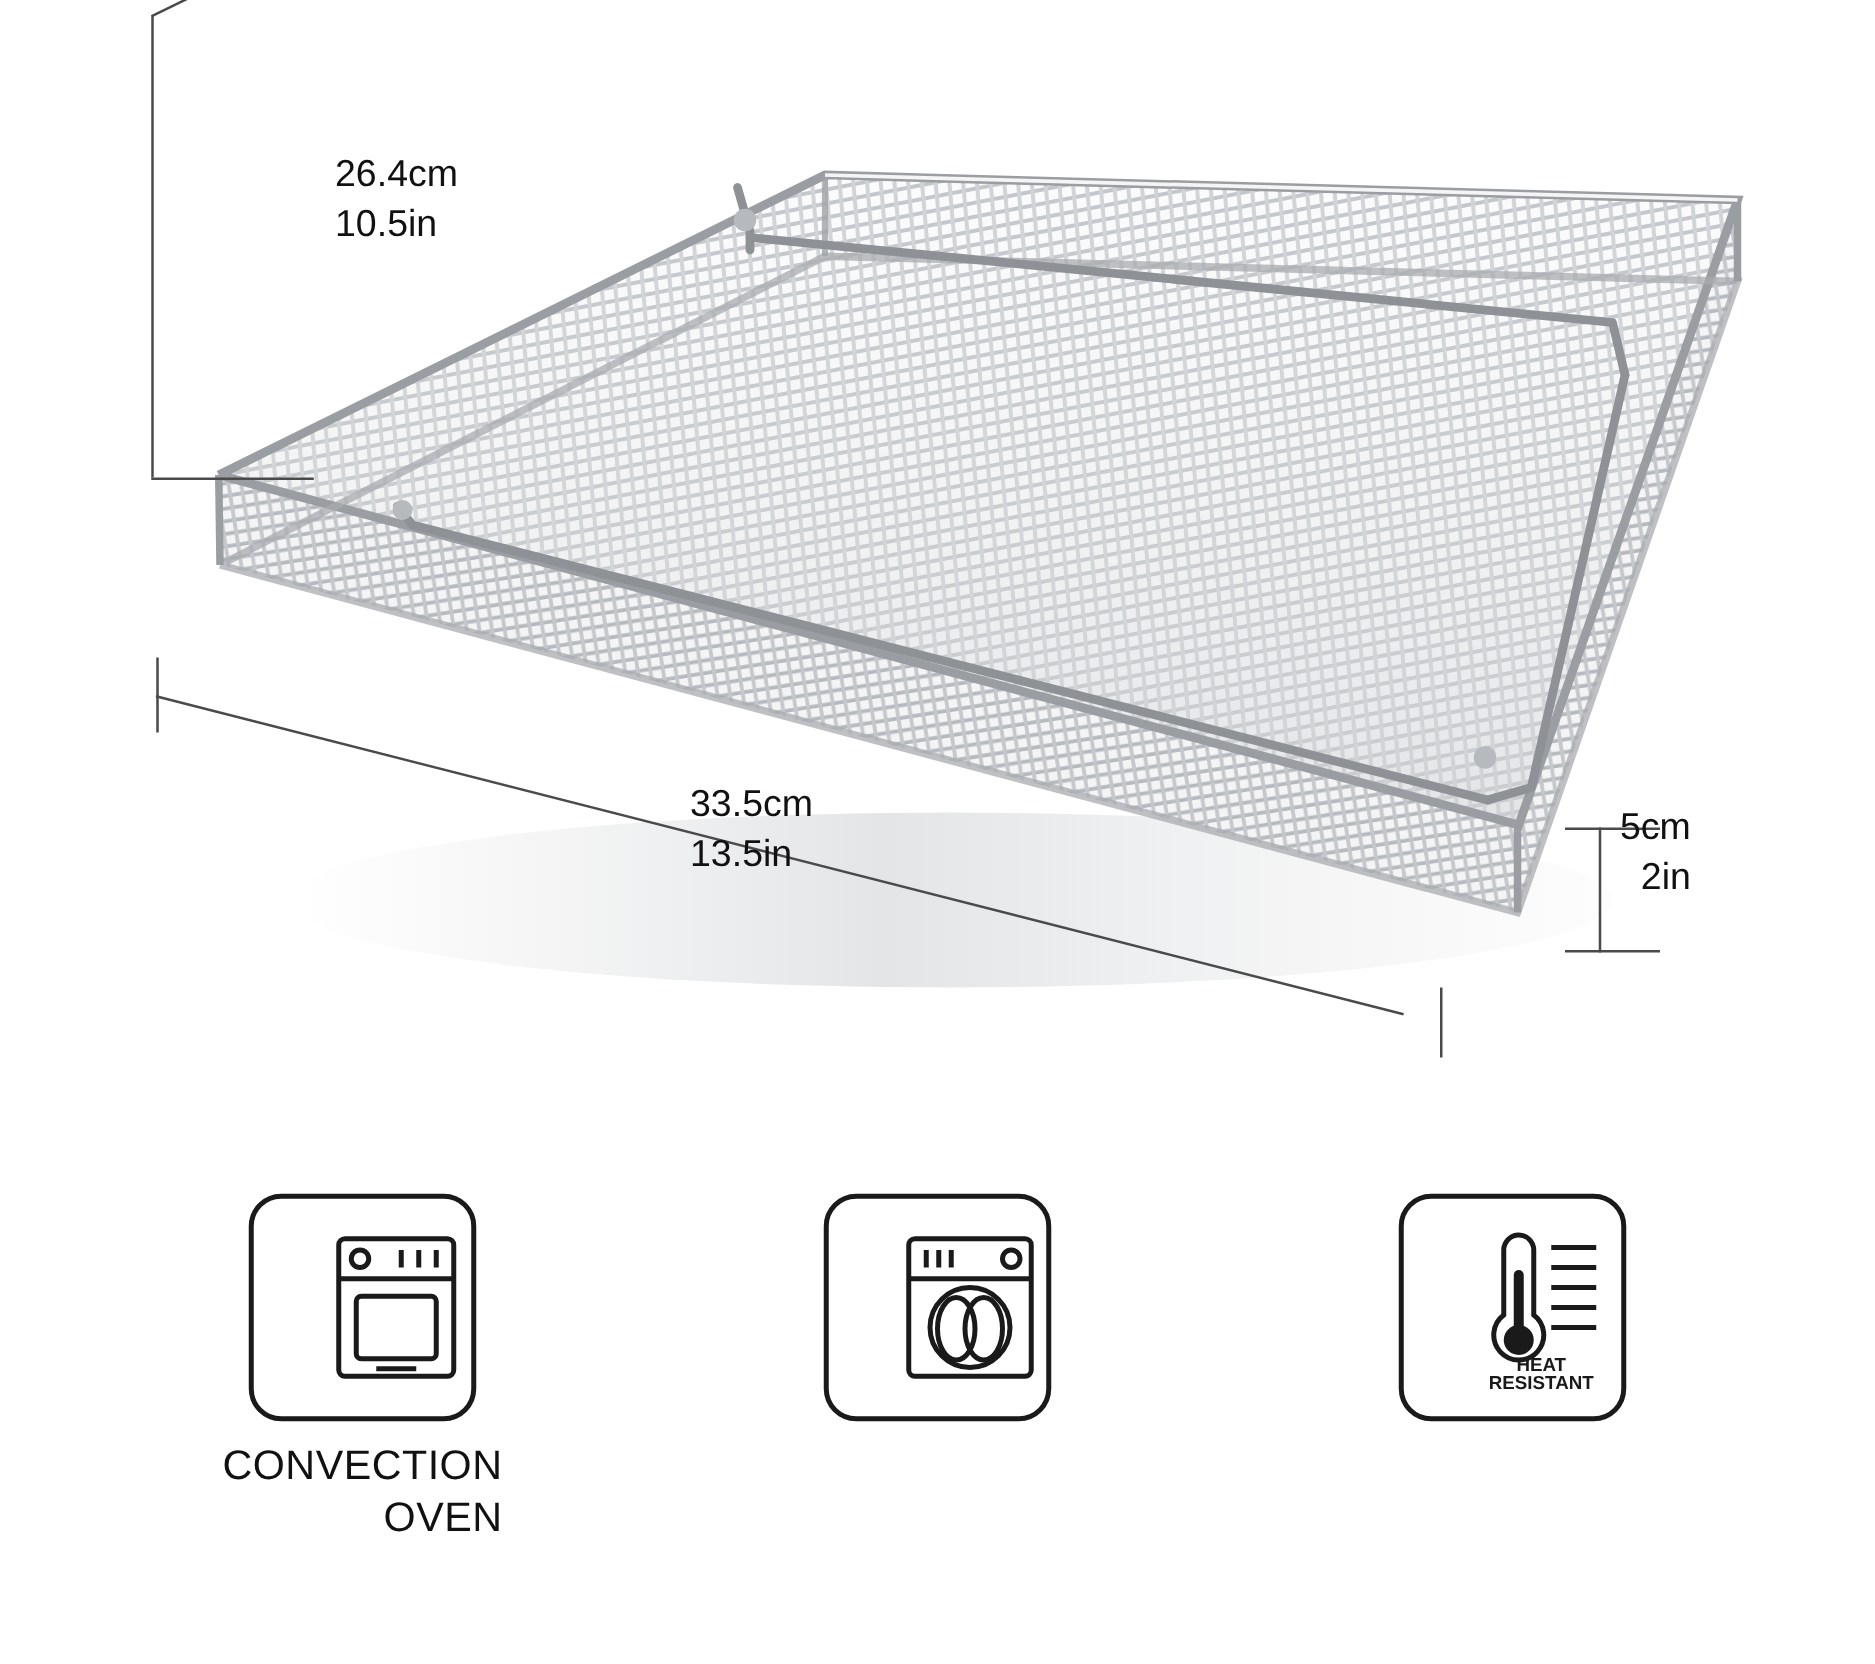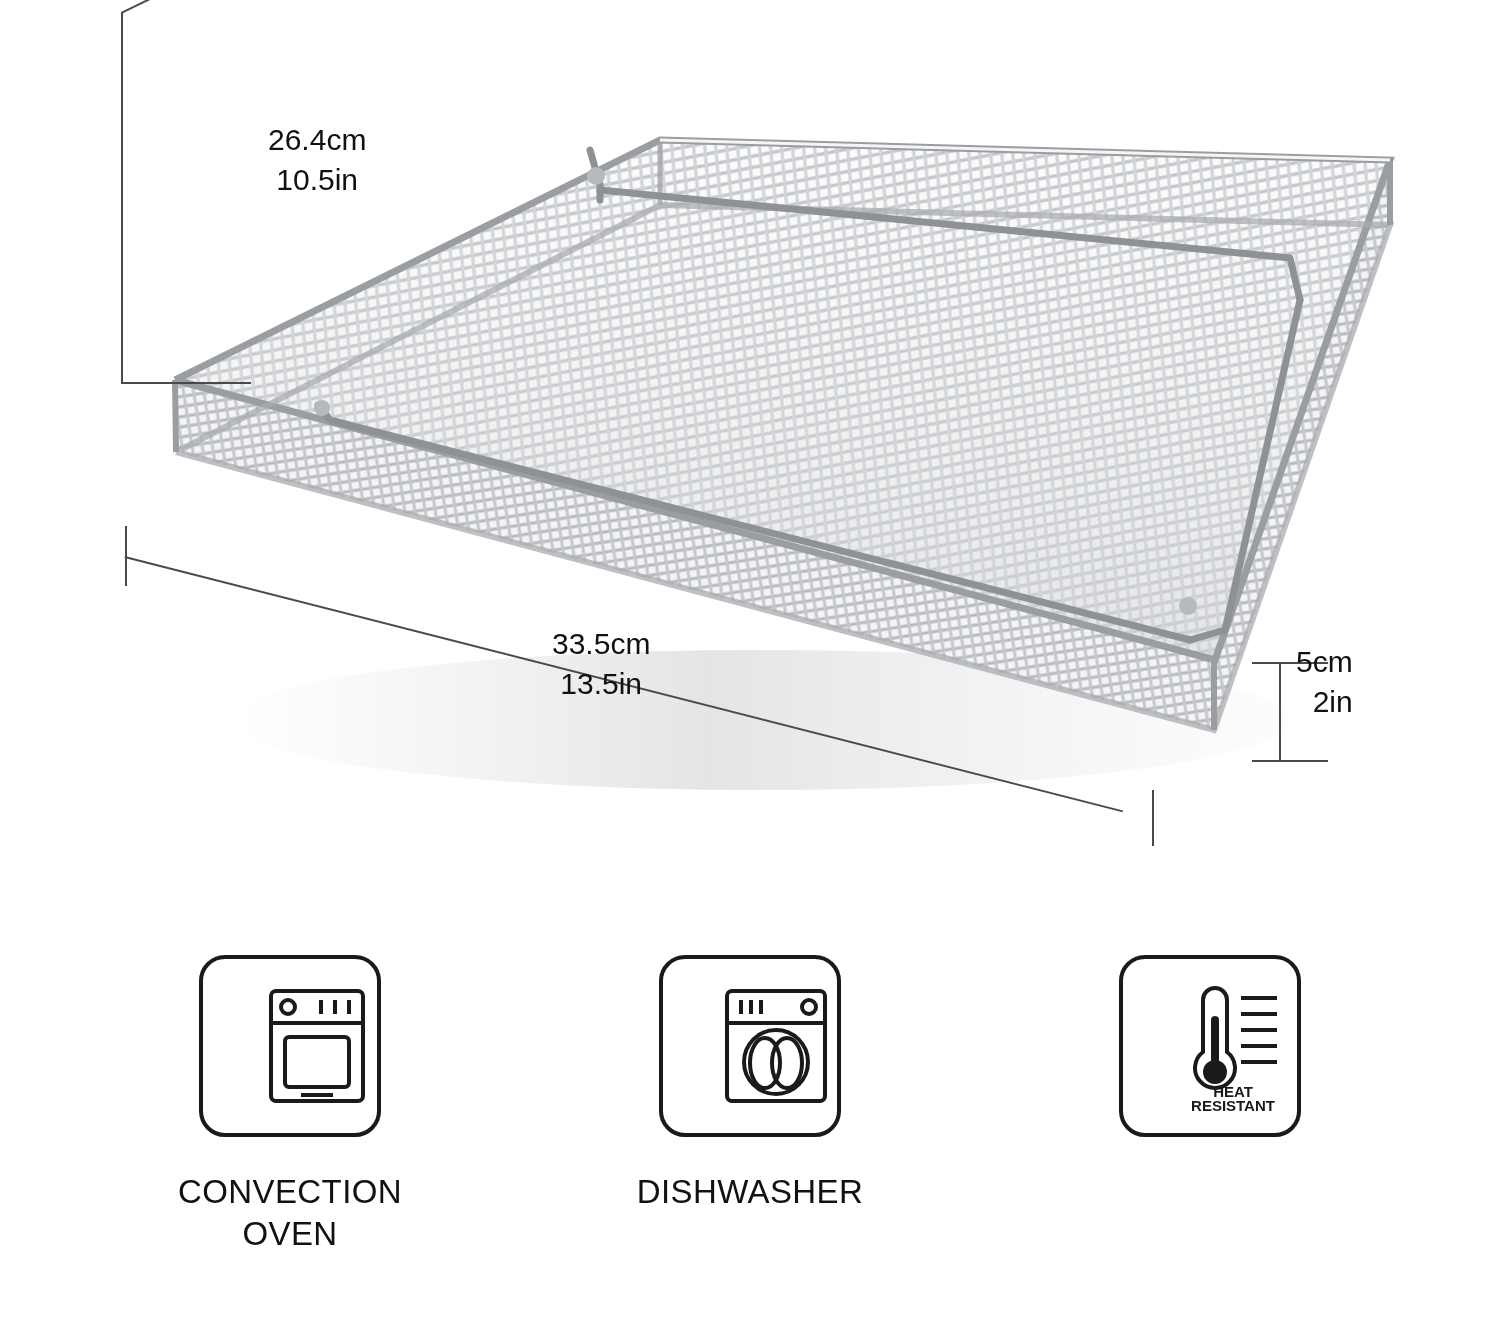--- a/index.html
+++ b/index.html
@@ -24,21 +24,21 @@
     height: 930px;
   }
 
   .dim-label {
     position: absolute;
     font-family: "Liberation Sans", sans-serif;
     font-size: 30px;
     color: #111;
     white-space: nowrap;
     line-height: 1.32;
-    text-align: center;
+    text-align: left;
   }
   #dim-height-label { left: 268px; top: 120px; }
   #dim-width-label  { left: 552px; top: 624px; }
   #dim-depth-label  { left: 1296px; top: 642px; text-align: right; }
 
   .dim-line {
     position: absolute;
     background: #4a4a4a;
   }
   .tick {
@@ -76,24 +76,24 @@
     width: 182px;
     height: 182px;
     border: 4px solid #1a1a1a;
     border-radius: 26px;
     box-sizing: border-box;
     display: flex;
     align-items: center;
     justify-content: flex-end;
   }
   .feature-label {
-    margin-top: 34px;
+    margin-top: 14px;
     font-size: 33px;
     letter-spacing: 0.4px;
-    text-align: center;
+    text-align: right;
     line-height: 1.28;
     color: #111;
     white-space: pre-line;
   }
 </style>
 </head>
 <body>
 
 <div id="product-area">
 
@@ -220,21 +220,20 @@
         <line x1="12" y1="40" x2="110" y2="40" stroke="#1a1a1a" stroke-width="4"></line>
         <line x1="26" y1="17" x2="26" y2="31" stroke="#1a1a1a" stroke-width="4"></line>
         <line x1="36" y1="17" x2="36" y2="31" stroke="#1a1a1a" stroke-width="4"></line>
         <line x1="46" y1="17" x2="46" y2="31" stroke="#1a1a1a" stroke-width="4"></line>
         <circle cx="94" cy="24" r="7" fill="none" stroke="#1a1a1a" stroke-width="4"></circle>
         <circle cx="61" cy="79" r="32" fill="none" stroke="#1a1a1a" stroke-width="4"></circle>
         <ellipse cx="50" cy="80" rx="15" ry="25" fill="none" stroke="#1a1a1a" stroke-width="4"></ellipse>
         <ellipse cx="72" cy="80" rx="15" ry="25" fill="none" stroke="#1a1a1a" stroke-width="4"></ellipse>
       </svg>
     </div>
-    <div class="feature-label">DISHWASHER</div>
   </div>
 
   <div class="feature">
     <div class="feature-icon">
       <svg width="130" height="132" viewBox="0 0 130 132">
         <path d="M36 20 a12 12 0 0 1 24 0 v52 a20 20 0 1 1 -24 0 z" fill="none" stroke="#1a1a1a" stroke-width="4"></path>
         <circle cx="48" cy="92" r="12" fill="#1a1a1a"></circle>
         <rect x="44" y="36" width="8" height="52" rx="4" fill="#1a1a1a"></rect>
         <line x1="74" y1="18" x2="110" y2="18" stroke="#1a1a1a" stroke-width="4"></line>
         <line x1="74" y1="34" x2="110" y2="34" stroke="#1a1a1a" stroke-width="4"></line>

